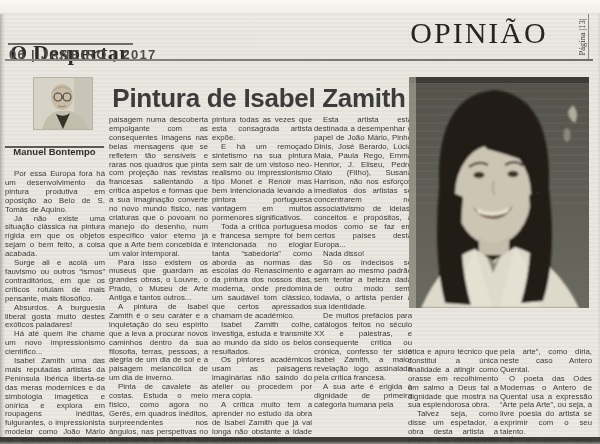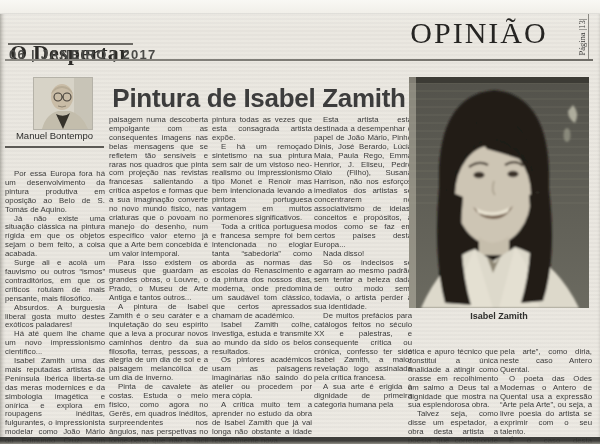--- a/index.html
+++ b/index.html
@@ -14,21 +14,21 @@
   .topstrip{position:absolute;left:0;top:0;width:600px;height:13px;background:linear-gradient(180deg,#f9f8f4,#f1efe9);border-bottom:1px solid rgba(150,148,140,.25);}
   .logo{position:absolute;left:10px;top:15px;font-family:"Liberation Serif",serif;font-weight:700;font-size:22px;color:#2b2a27;letter-spacing:.2px;margin-top:25px;}
   .logo-rule{position:absolute;left:8px;top:43px;width:125px;height:2px;background:#6d6b66;}
   .date{position:absolute;left:9px;top:47px;font-size:13px;font-weight:700;letter-spacing:1.3px;color:#4b4b48;}
   .header-rule{position:absolute;left:5px;top:59px;width:588px;height:2px;background:linear-gradient(90deg,#8a8882,#6f6d67);}
   .section{position:absolute;left:408px;top:16px;width:142px;text-align:center;font-family:"Liberation Serif",serif;font-size:30px;letter-spacing:2px;color:#252422;}
   .page-tab{position:absolute;left:560px;top:12px;width:46px;height:46px;}
   .page-tab span{position:absolute;left:0;top:19px;width:46px;text-align:center;font-family:"Liberation Serif",serif;font-size:8.5px;color:#3a3a38;transform:rotate(-90deg);border-bottom:1px solid #8a8882;padding-bottom:1px;white-space:nowrap;display:block;}
   .title{position:absolute;left:103px;top:66px;width:312px;text-align:center;font-size:26px;font-weight:700;letter-spacing:-.3px;color:#3c3c3c;}
   .author-photo{position:absolute;left:33px;top:77px;width:58px;height:51px;border:1px solid #b5b2a8;}
-  .author-caption{position:absolute;left:4px;top:130px;width:101px;text-align:center;font-size:9.5px;font-weight:400;color:#2e2e2c;}
+  .author-caption{position:absolute;left:4px;top:146px;width:101px;text-align:center;font-size:9.5px;font-weight:700;color:#2e2e2c;}
   .author-rule{position:absolute;left:5px;top:146px;width:99px;height:1.5px;background:#5c5a55;}
   .artist-photo{position:absolute;left:409px;top:77px;width:180px;height:231px;}
   .artist-caption{position:absolute;left:409px;top:311px;width:180px;text-align:center;font-size:9px;font-weight:700;color:#2e2e2c;}
   .col{position:absolute;overflow:hidden;font-size:7.8px;line-height:8.9px;text-align:justify;color:#3a3a3a;margin-top:16px;}
   .col p{margin:0;text-indent:9px;}
   .col p.noindent{text-indent:0;}
   .c1{left:5px;top:154px;width:100px;height:284px;}
   .c2{left:109px;top:100px;width:99px;height:338px;}
   .c3{left:212px;top:100px;width:100px;height:338px;}
   .c4{left:314px;top:100px;width:98px;height:338px;}
@@ -139,21 +139,20 @@
       <circle cx="130" cy="120" r="4" fill="none" stroke="#d6d0bf" stroke-width="1.6"></circle>
       <path d="M70 160 Q84 172 100 159 L100 178 L70 178 Z" fill="#c6beac"></path>
       <path d="M12 231 Q34 182 66 172 L84 184 L106 170 Q146 182 170 231 Z" fill="#ddd9cb"></path>
       <path d="M66 172 L84 231 L50 231 Q52 196 66 172 Z" fill="#e4e0d2"></path>
       <path d="M106 170 L90 231 L130 231 Q126 196 106 170 Z" fill="#e4e0d2"></path>
       <path d="M78 180 L84 196 L92 178 L86 186 Z" fill="#8d8674"></path>
       <path d="M30 110 Q24 180 36 226 L62 228 Q48 180 54 120 Z" fill="#201b18"></path>
       <path d="M140 112 Q148 182 134 224 L112 226 Q126 180 120 118 Z" fill="#201b18"></path>
     </g>
   </svg>
-  <div class="artist-caption">Isabel Zamith</div>
 
   <div class="col c5">
       <p class="noindent">ética e apuro técnico que constitui a única finalidade a atingir como orasse em recolhimento um salmo a Deus tal a dignidade que mostra na sua esplendorosa obra.</p>
       <p>Talvez seja, como disse um espetador, a obra desta artista a poesia que corresponde ao seu fundo religioso e ao culto da “arte</p>
     </div>
   <div class="col c6">
       <p class="noindent">pela arte”, como diria, neste caso Antero Quental.</p>
       <p>O poeta das Odes Modernas o Antero de Quental usa a expressão “Arte pela Arte”, ou seja, a livre poesia do artista se exprimir com o seu talento.</p>
       <p>É o caso desta categorizada pintora que tem honrado a nossa arte fora do nosso país.</p>
     </div>

